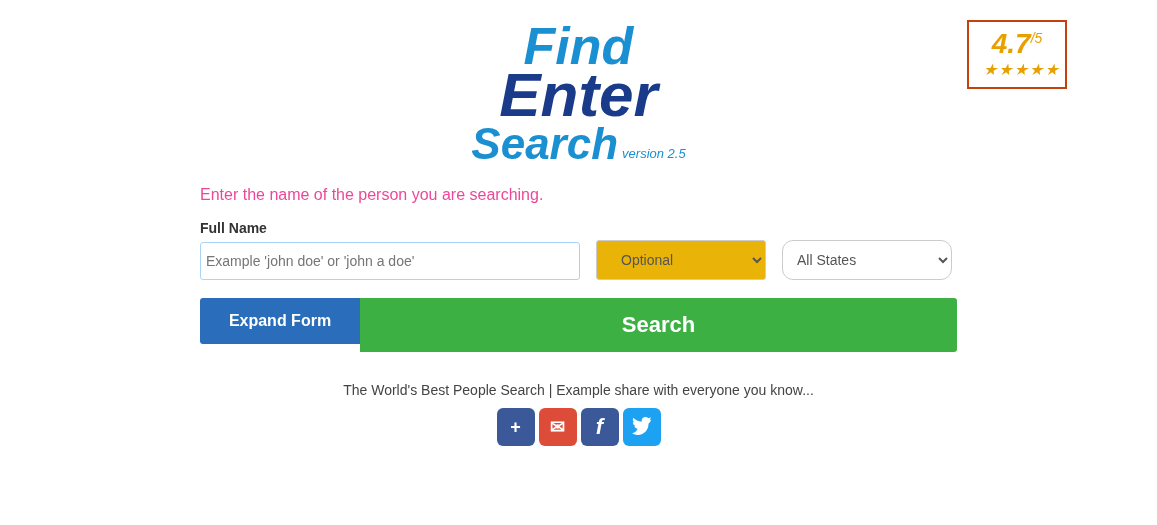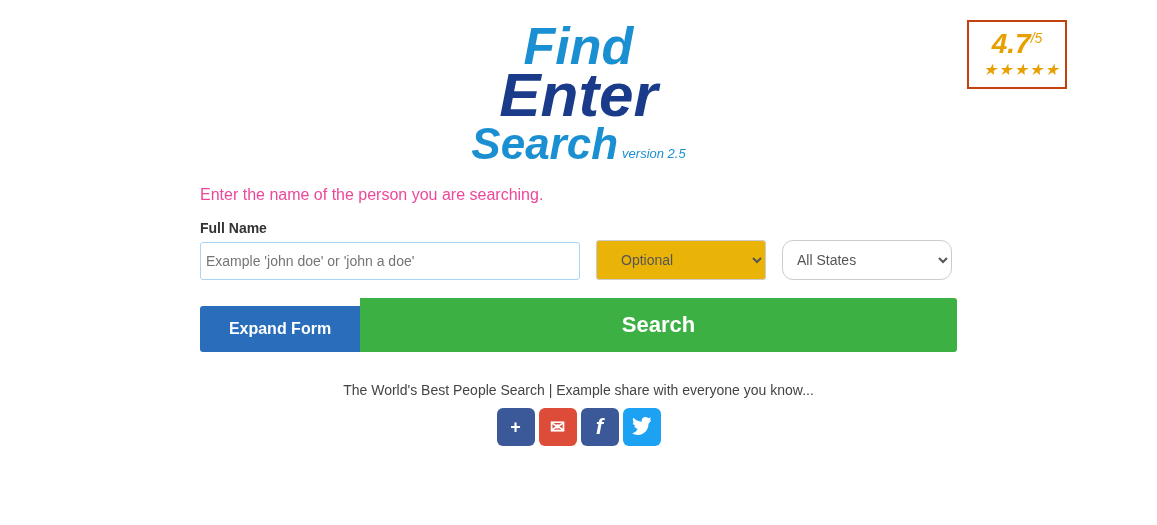--- a/index.html
+++ b/index.html
@@ -167,21 +167,21 @@
       border-radius: 11px;
       background: #fff;
       color: #555;
       cursor: pointer;
       appearance: auto;
     }
 
     
     .buttons-row {
       display: flex;
-      align-items: flex-end;
+      align-items: flex-start;
       gap: 0;
     }
 
     .expand-btn {
       background: #2a6ebb;
       color: #fff;
       border: none;
       padding: 14px 24px;
       font-size: 16px;
       font-weight: bold;

